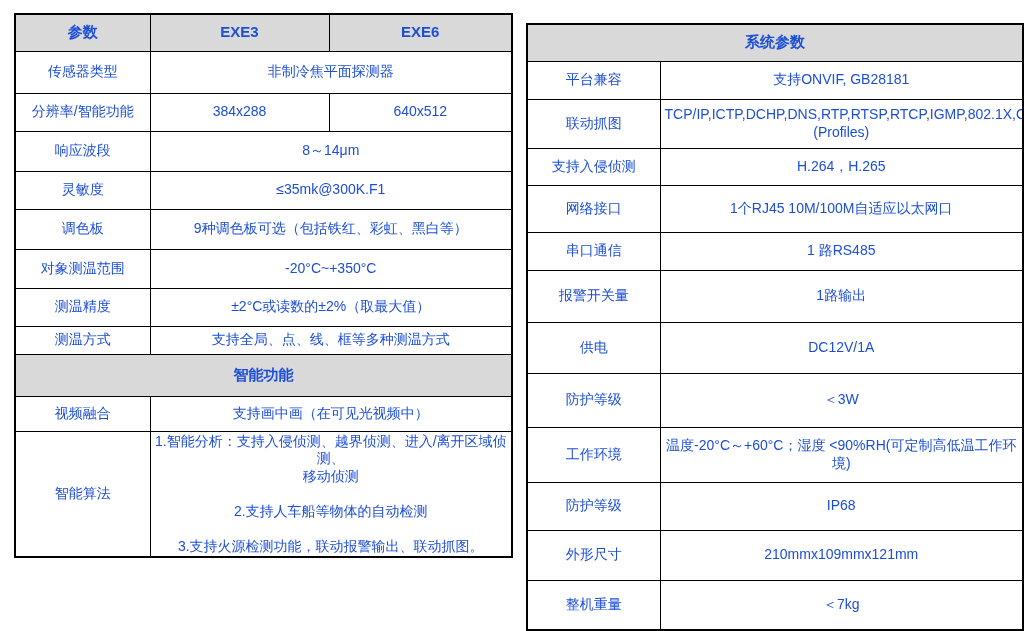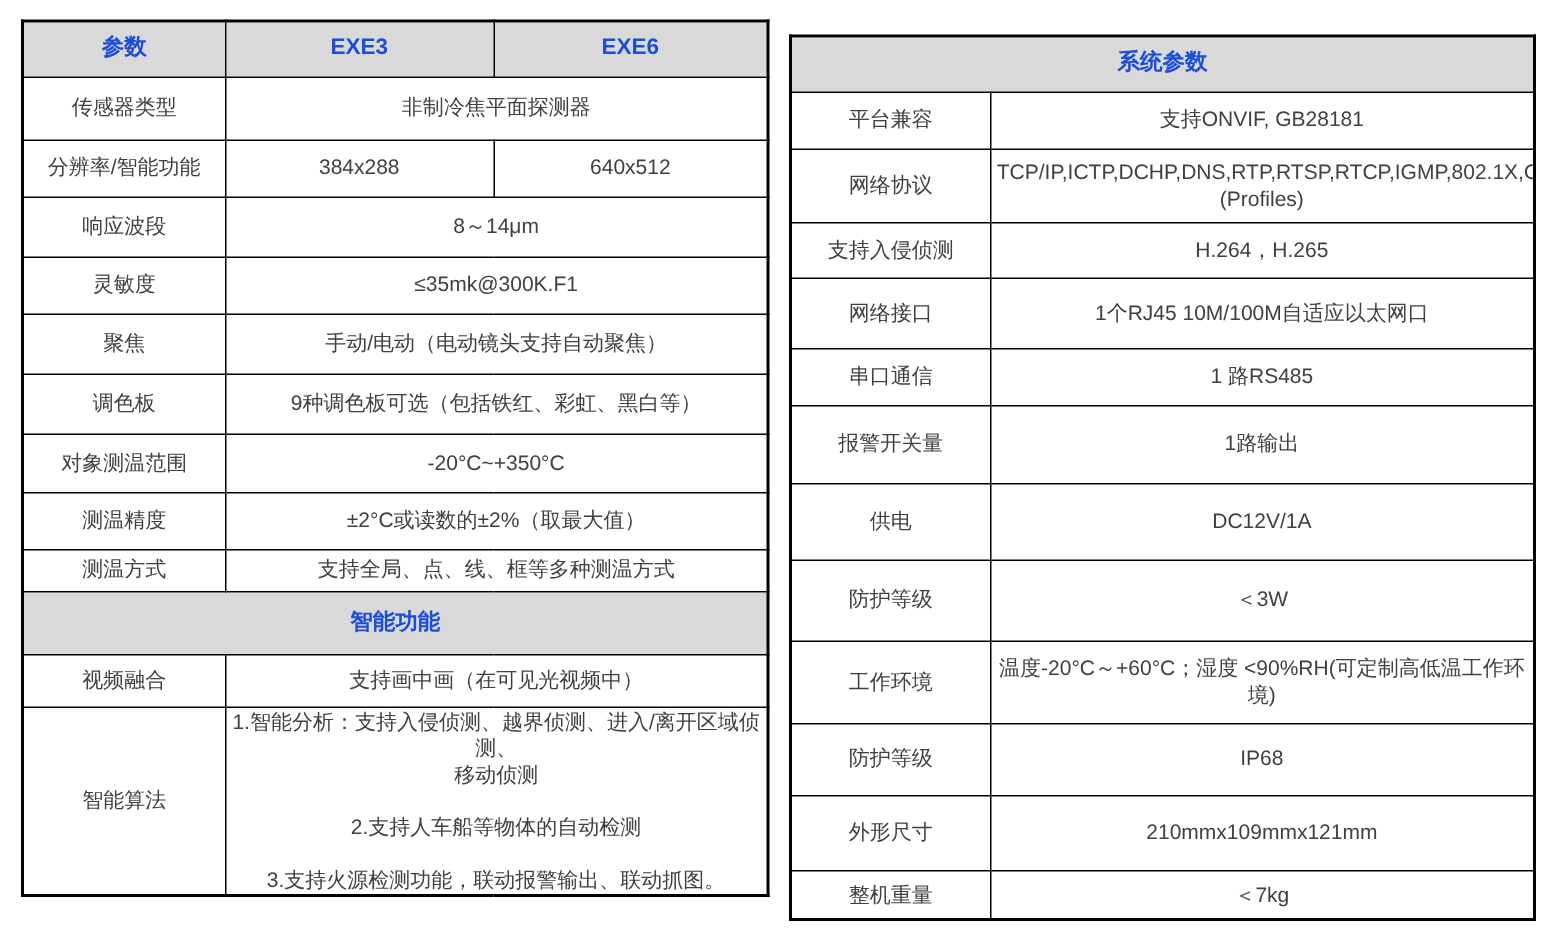--- a/index.html
+++ b/index.html
@@ -15,21 +15,21 @@
   table.spec {
     position: absolute;
     border-collapse: collapse;
     table-layout: fixed;
     border: 2px solid #000000;
   }
   table.spec td {
     border: 1px solid #000000;
     text-align: center;
     vertical-align: middle;
-    color: #404040;
+    color: #1d4ed8;
     font-size: 14px;
     padding: 1px 4px;
     line-height: 1.25;
     overflow: hidden;
   }
   table.spec td.hdr {
     background: #d9d9d9;
     color: #1d4ed8;
     font-weight: bold;
     font-size: 15px;
@@ -66,24 +66,20 @@
       </tr>
       <tr style="height:40px">
         <td>响应波段</td>
         <td colspan="2">8～14μm</td>
       </tr>
       <tr style="height:38px">
         <td>灵敏度</td>
         <td colspan="2">≤35mk@300K.F1</td>
       </tr>
       <tr style="height:40px">
-        <td>聚焦</td>
-        <td colspan="2">手动/电动（电动镜头支持自动聚焦）</td>
-      </tr>
-      <tr style="height:40px">
         <td>调色板</td>
         <td colspan="2">9种调色板可选（包括铁红、彩虹、黑白等）</td>
       </tr>
       <tr style="height:39px">
         <td>对象测温范围</td>
         <td colspan="2">-20°C~+350°C</td>
       </tr>
       <tr style="height:38px">
         <td>测温精度</td>
         <td colspan="2">±2°C或读数的±2%（取最大值）</td>
@@ -118,21 +114,21 @@
       </colgroup>
     <tbody>
       <tr style="height:37px">
         <td class="hdr" colspan="2">系统参数</td>
       </tr>
       <tr style="height:38px">
         <td>平台兼容</td>
         <td>支持ONVIF, GB28181</td>
       </tr>
       <tr style="height:49px">
-        <td>网络协议</td>
+        <td>联动抓图</td>
         <td class="pre small">TCP/IP,ICTP,DCHP,DNS,RTP,RTSP,RTCP,IGMP,802.1X,ONVIF
 (Profiles)</td>
       </tr>
       <tr style="height:37px">
         <td>支持入侵侦测</td>
         <td>H.264，H.265</td>
       </tr>
       <tr style="height:47px">
         <td>网络接口</td>
         <td>1个RJ45 10M/100M自适应以太网口</td>
@@ -158,20 +154,20 @@
         <td>温度-20°C～+60°C；湿度 &lt;90%RH(可定制高低温工作环境)</td>
       </tr>
       <tr style="height:48px">
         <td>防护等级</td>
         <td>IP68</td>
       </tr>
       <tr style="height:50px">
         <td>外形尺寸</td>
         <td>210mmx109mmx121mm</td>
       </tr>
-      <tr style="height:33px">
+      <tr style="height:50px">
         <td>整机重量</td>
         <td>＜7kg</td>
       </tr>
     </tbody>
   </table>
 
 </div>
 
 </body></html>

